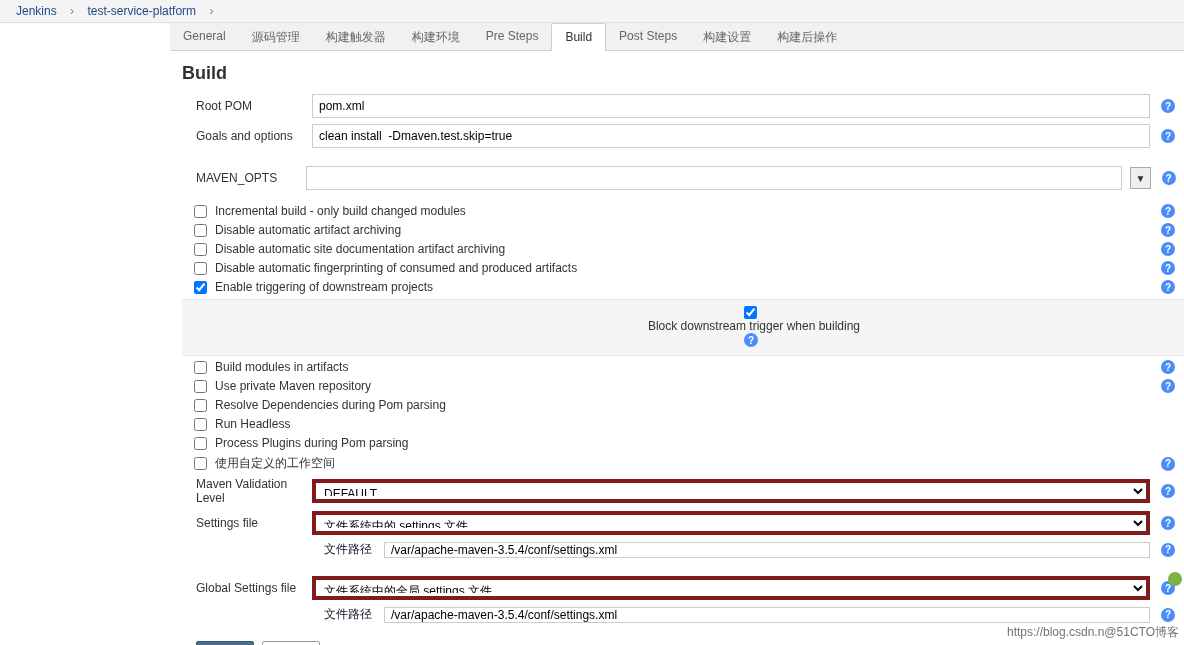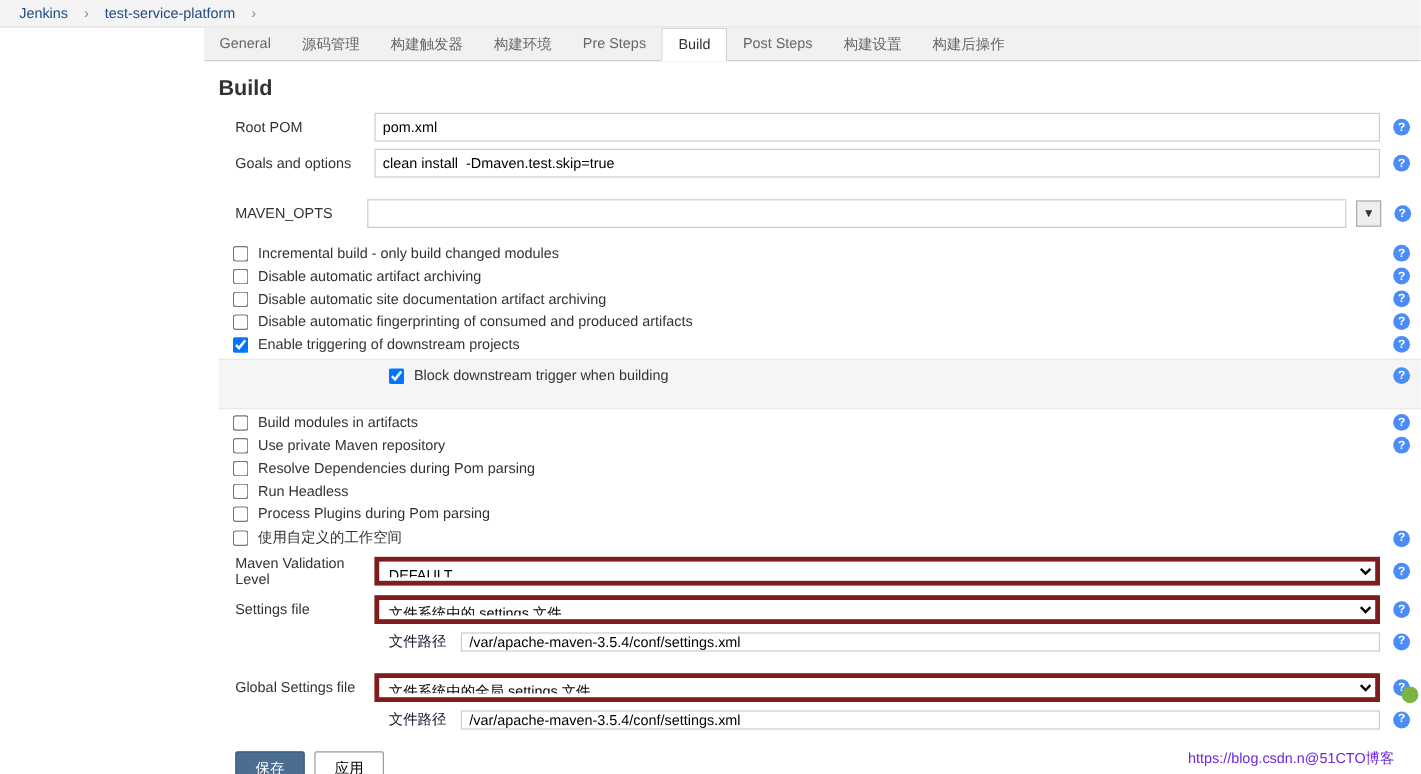--- a/index.html
+++ b/index.html
@@ -26,35 +26,35 @@
     
     .help-icon { width: 14px; height: 14px; border-radius: 50%; background: #4b8df8; color: #fff; font-size: 10px; font-weight: bold; display: inline-flex; align-items: center; justify-content: center; cursor: pointer; }
     
     .expand-btn { width: 22px; height: 22px; border: 1px solid #aaa; background: #eee; display: inline-flex; align-items: center; justify-content: center; cursor: pointer; margin-right: 8px; font-size: 10px; }
     
     .check-row { display: flex; align-items: center; margin-bottom: 5px; padding-left: 12px; position: relative; }
     .check-row input[type="checkbox"] { margin-right: 8px; }
     .check-row label { font-size: 12px; color: #333; flex: 1; }
     .check-row .help { width: 20px; display: flex; justify-content: center; margin-right: 6px; }
     
-    .sub-check-row { display: flex; align-items: center; padding: 6px 0 20px 142px; background: #f5f5f5; border-top: 1px solid #e8e8e8; border-bottom: 1px solid #e8e8e8; margin: 4px 0; position: relative; }
+    .sub-check-row { display: flex; align-items: center; padding: 6px 0 8px 142px; background: #f5f5f5; border-top: 1px solid #e8e8e8; border-bottom: 1px solid #e8e8e8; margin: 4px 0; position: relative; flex-direction: column; }
     .sub-check-row input[type="checkbox"] { margin-right: 8px; }
     .sub-check-row label { font-size: 12px; color: #333; flex: 1; }
     .sub-check-row .help { width: 20px; display: flex; justify-content: center; margin-right: 6px; }
     
     .subrow { display: flex; align-items: center; margin: 4px 0; padding-left: 142px; }
     .subrow .sublabel { width: 60px; font-size: 12px; color: #0f172a; }
     .subrow input[type="text"] { flex: 1; border: 1px solid #ccc; padding: 3px 6px; font-size: 12px; height: 16px; margin-right: 8px; }
     .subrow .help { width: 20px; display: flex; justify-content: center; margin-right: 6px; }
     
     .btn-bar { margin-top: 12px; padding: 6px 14px; display: flex; gap: 8px; border-top: 0px solid #ddd; }
     .btn { padding: 5px 16px; font-size: 12px; border: 1px solid #999; background: #fff; cursor: pointer; border-radius: 2px; }
     .btn.primary { background: #4b6d8f; color: #fff; border-color: #3a5a7a; }
     
-    .watermark { position: absolute; right: 22px; bottom: 4px; font-size: 12px; color: #6d28d9; }
+    .watermark { position: absolute; right: 5px; bottom: 4px; font-size: 12px; color: #737373; }
     .badge-float { position: absolute; right: 2px; top: 572px; width: 14px; height: 14px; border-radius: 50%; background: #7cb342; }
   </style>
 </head>
 <body>
 
 <div class="breadcrumb">
   <a>Jenkins</a>
   <span class="sep">›</span>
   <a>test-service-platform</a>
   <span class="sep">›</span>

